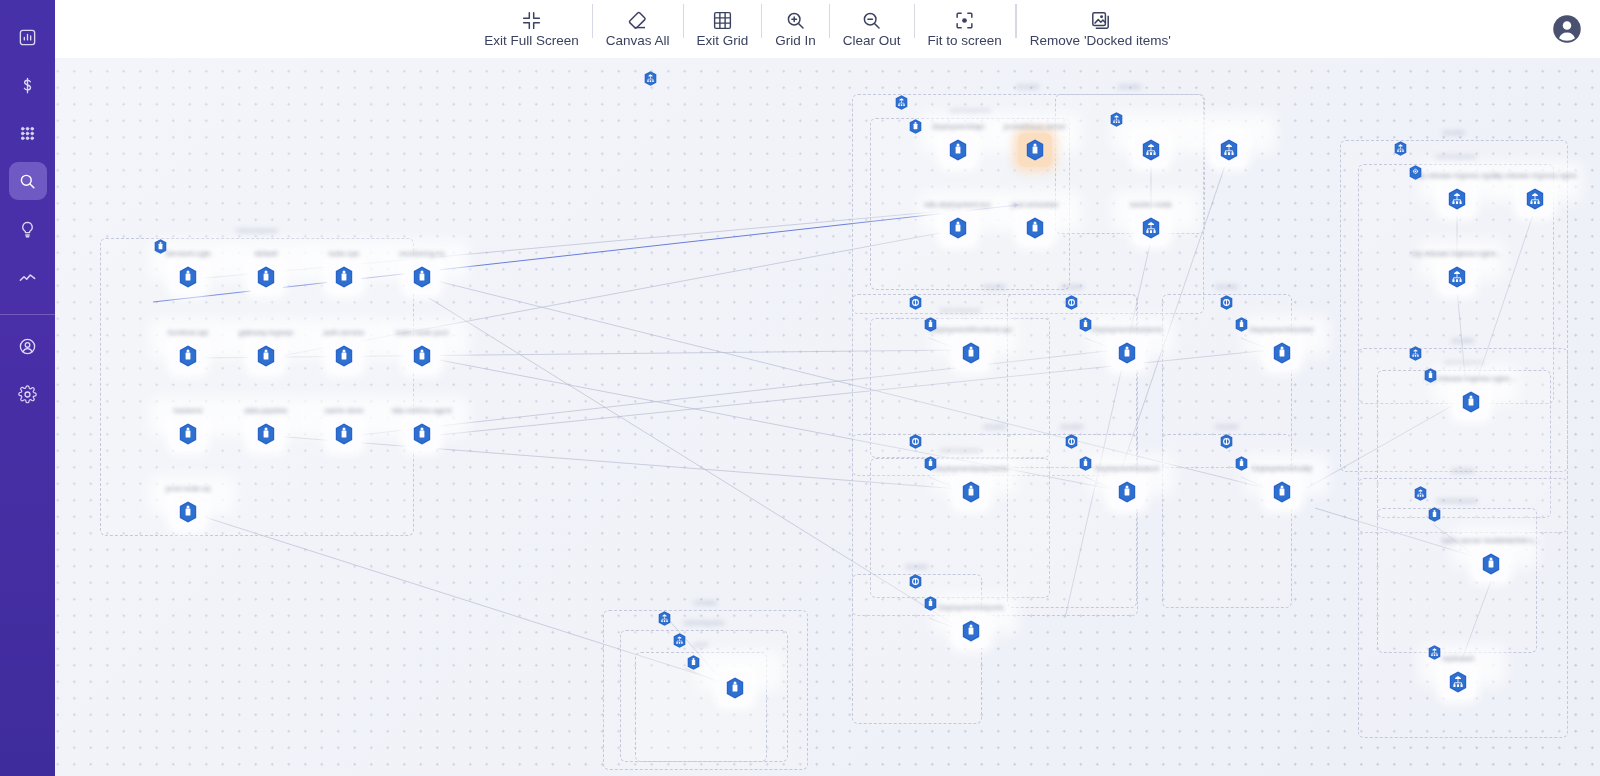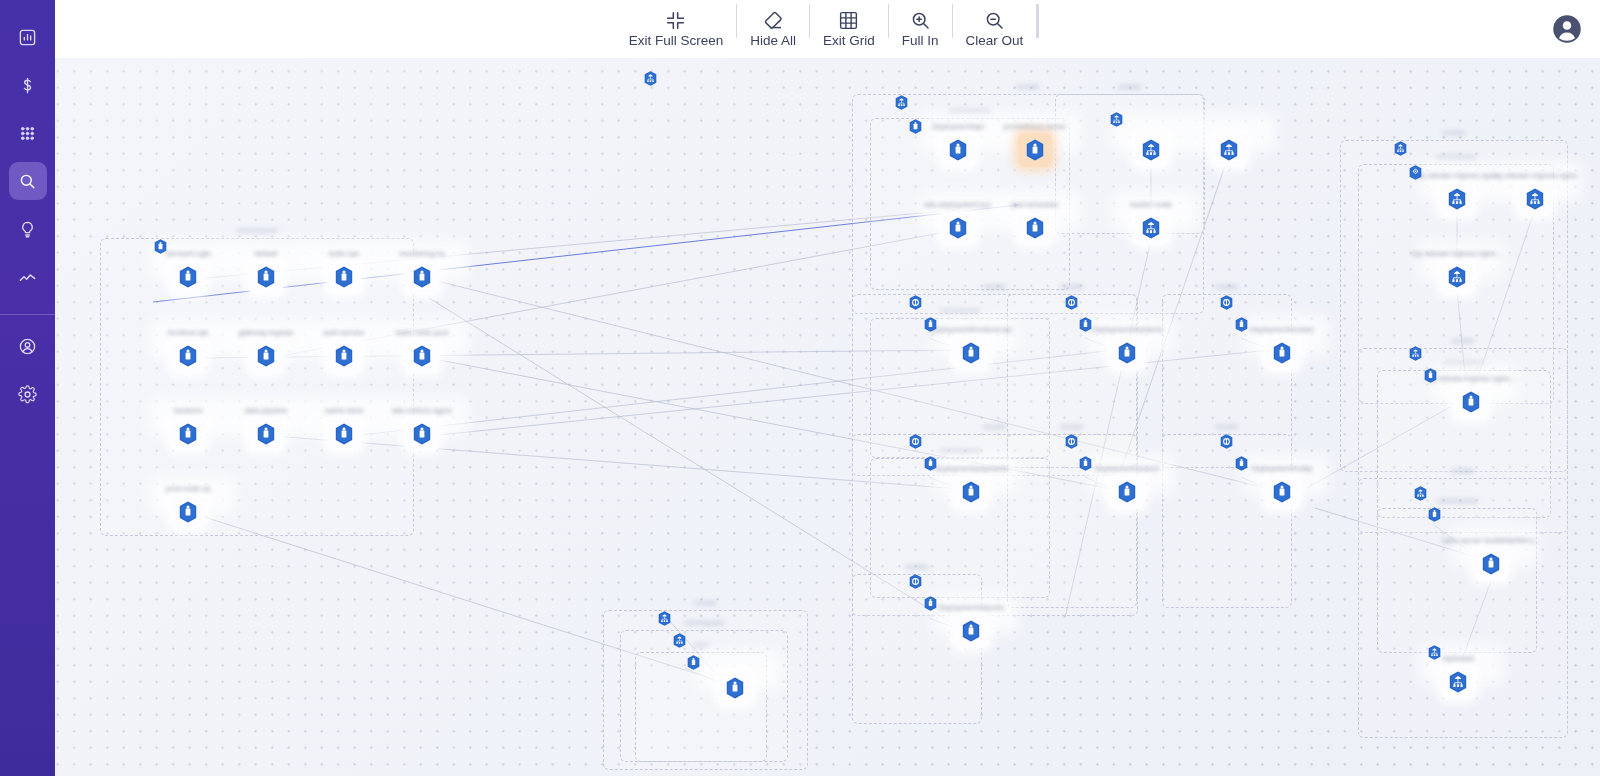--- a/index.html
+++ b/index.html
@@ -218,21 +218,21 @@
           <div class="tb-sep"></div>
           <div class="tb-btn">
             <span>
               <svg viewBox="0 0 24 24" xmlns="http://www.w3.org/2000/svg">
                 <g fill="none" stroke="#3b4160" stroke-width="1.7" stroke-linejoin="round">
                   <path d="M12.2 3.4L3.4 12.2a1.8 1.8 0 0 0 0 2.5l5.4 5.4a1.8 1.8 0 0 0 2.5 0l8.8-8.8a1.8 1.8 0 0 0 0-2.5l-5.4-5.4a1.8 1.8 0 0 0-2.5 0z"></path>
                   <path d="M8 20.1h12.6"></path>
                 </g>
               </svg>
             </span>
-            <span class="tb-label">Hide All</span>
+            <span class="tb-label">Canvas All</span>
           </div>
           <div class="tb-sep"></div>
           <div class="tb-btn">
             <span>
               <svg viewBox="0 0 24 24" xmlns="http://www.w3.org/2000/svg">
                 <g fill="none" stroke="#3b4160" stroke-width="1.6">
                   <rect x="3" y="3" width="18" height="18" rx="1.6"></rect>
                   <path d="M9 3v18M15 3v18M3 9h18M3 15h18"></path>
                 </g>
               </svg>
@@ -242,37 +242,61 @@
           <div class="tb-sep"></div>
           <div class="tb-btn">
             <span>
               <svg viewBox="0 0 24 24" xmlns="http://www.w3.org/2000/svg">
                 <g fill="none" stroke="#3b4160" stroke-width="1.7" stroke-linecap="round">
                   <circle cx="10.5" cy="10.5" r="6.6"></circle>
                   <path d="M15.4 15.4L20.6 20.6M10.5 7.9v5.2M7.9 10.5h5.2"></path>
                 </g>
               </svg>
             </span>
-            <span class="tb-label">Full In</span>
+            <span class="tb-label">Grid In</span>
           </div>
           <div class="tb-sep"></div>
           <div class="tb-btn">
             <span>
               <svg viewBox="0 0 24 24" xmlns="http://www.w3.org/2000/svg">
                 <g fill="none" stroke="#3b4160" stroke-width="1.7" stroke-linecap="round">
                   <circle cx="10.5" cy="10.5" r="6.6"></circle>
                   <path d="M15.4 15.4L20.6 20.6M7.9 10.5h5.2"></path>
                 </g>
               </svg>
             </span>
             <span class="tb-label">Clear Out</span>
           </div>
           <div class="tb-sep"></div>
+          <div class="tb-btn">
+            <span>
+              <svg viewBox="0 0 24 24" xmlns="http://www.w3.org/2000/svg">
+                <g fill="none" stroke="#3b4160" stroke-width="1.7" stroke-linecap="round" stroke-linejoin="round">
+                  <path d="M3.6 8.2V4.8a1.2 1.2 0 0 1 1.2-1.2h3.4M15.8 3.6h3.4a1.2 1.2 0 0 1 1.2 1.2v3.4M20.4 15.8v3.4a1.2 1.2 0 0 1-1.2 1.2h-3.4M8.2 20.4H4.8a1.2 1.2 0 0 1-1.2-1.2v-3.4"></path>
+                </g>
+                <circle cx="12" cy="12" r="2.7" fill="#3b4160"></circle>
+              </svg>
+            </span>
+            <span class="tb-label">Fit to screen</span>
+          </div>
           <div class="tb-sep"></div>
           <div class="tb-sep"></div>
+          <div class="tb-btn">
+            <span>
+              <svg viewBox="0 0 24 24" xmlns="http://www.w3.org/2000/svg">
+                <g fill="none" stroke="#3b4160" stroke-width="1.7" stroke-linejoin="round">
+                  <rect x="3.2" y="3.2" width="14.4" height="14.4" rx="1.7"></rect>
+                  <path d="M20.8 6.6v12.6a1.6 1.6 0 0 1-1.6 1.6H6.6"></path>
+                  <path d="M5.2 15.4l4.2-4.4 3 2.9 2.4-2.4 2.8 3"></path>
+                </g>
+                <circle cx="13.2" cy="7.8" r="1.7" fill="#3b4160"></circle>
+              </svg>
+            </span>
+            <span class="tb-label">Remove 'Docked items'</span>
+          </div>
         </div>
       <div class="avatar-wrap">
         <span>
           <svg viewBox="0 0 24 24" fill="#4a5070" xmlns="http://www.w3.org/2000/svg">
             <circle cx="12" cy="12" r="11"></circle>
             <circle cx="12" cy="9.2" r="3.4" fill="#ffffff"></circle>
             <path d="M5.6 19.4a6.8 6.8 0 0 1 12.8 0 11 11 0 0 1-12.8 0z" fill="#ffffff"></path>
           </svg>
         </span>
       </div>

